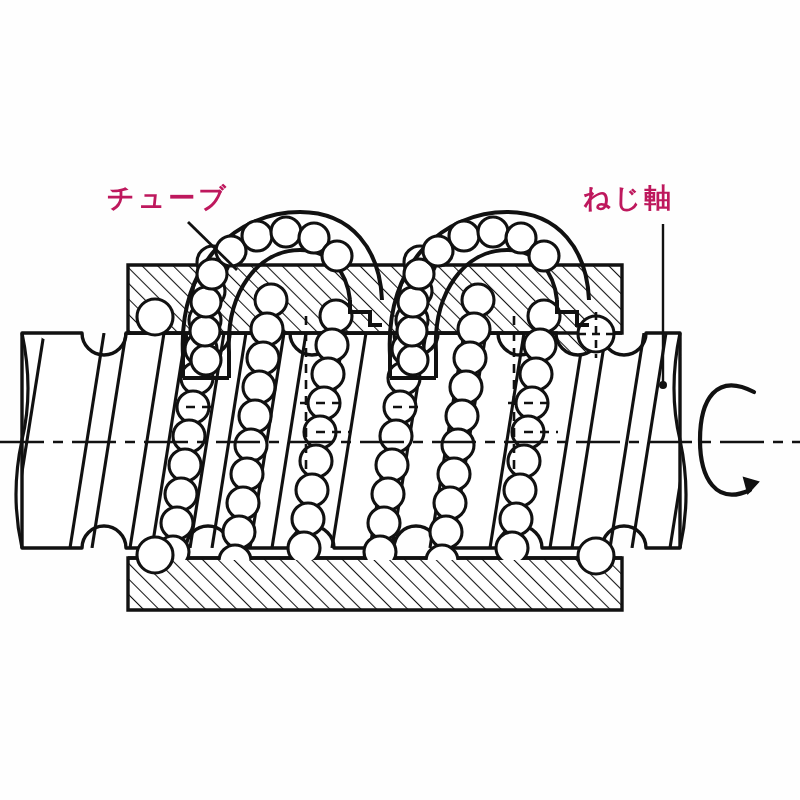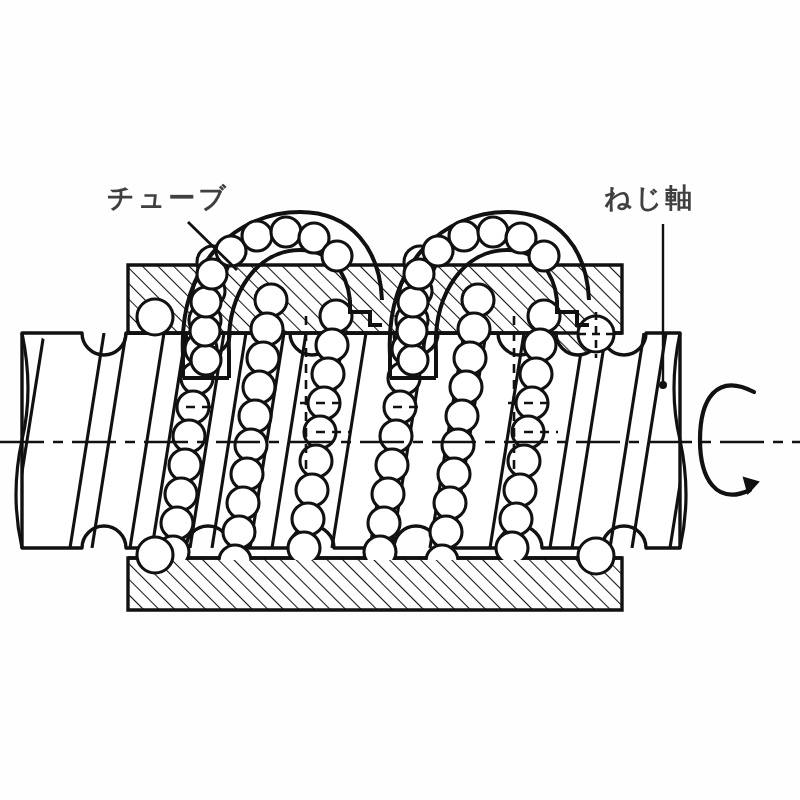--- a/index.html
+++ b/index.html
@@ -25,27 +25,27 @@
     top: 0;
     width: 800px;
     height: 800px;
     display: block;
   }
   .lbl {
     position: absolute;
     font-family: "DejaVu Sans", "Liberation Sans", sans-serif;
     font-size: 27px;
     font-weight: 700;
-    color: #404040;
+    color: #be185d;
     letter-spacing: 3px;
     white-space: nowrap;
     line-height: 1;
   }
   #label-tube { left: 107px; top: 184px; }
-  #label-shaft { left: 604px; top: 184px; }
+  #label-shaft { left: 583px; top: 184px; }
 </style>
 </head>
 <body>
 
 <div id="stage" data-name="diagram-canvas">
 
   <svg id="dwg" viewBox="0 0 800 800" data-name="ball-screw-drawing">
     <defs>
 
       <pattern id="hatch" width="11" height="11" patternUnits="userSpaceOnUse" patternTransform="rotate(-45)">

